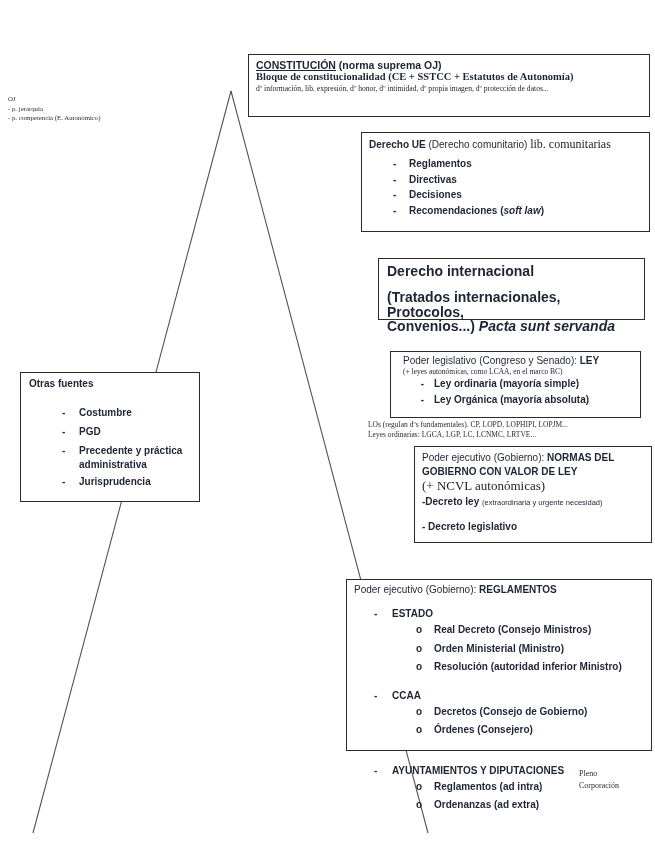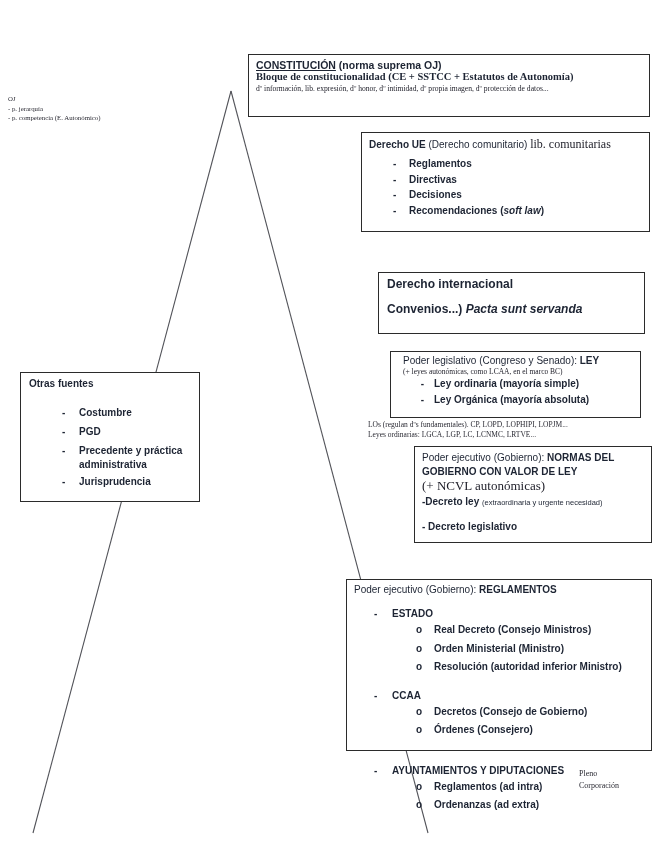--- a/index.html
+++ b/index.html
@@ -29,21 +29,21 @@
 
   
   #eu-box { left:361px; top:132px; width:289px; height:100px; padding:4px 7px; font-size:10px; }
   #eu-box .sub { font-size:12px; color:#23232d;text-align:right; }
   .li { display:flex; }
   #eu-box .list { margin-left:24px; margin-top:4px; }
   #eu-box .li { line-height:15.5px; font-weight:bold; }
   #eu-box .dash { width:16px; flex:0 0 16px; }
 
   
-  #intl-box { left:378px; top:272px; width:267px; height:62px; padding:4px 8px; font-size:12px; font-weight:bold; }
+  #intl-box { left:378px; top:258px; width:267px; height:62px; padding:4px 8px; font-size:14px; font-weight:bold; }
   #intl-box .t1 { margin-bottom:11px; }
   #intl-box .l { line-height:14.5px; }
 
   
   #ley-box { left:390px; top:351px; width:251px; height:67px; padding:3px 12px; font-size:10px; }
   #ley-box .sub { font-size:7.5px; margin-top:1px; color:#23232d; }
   #ley-box .list { margin-left:8px; }
   #ley-box .li { line-height:16px; font-weight:bold; }
   #ley-box .dash { width:23px; flex:0 0 23px; text-align:center; }
 
@@ -118,20 +118,21 @@
         </div>
       <div class="li">
           <span class="dash">-</span>
           <span><span>Recomendaciones (</span><span class="i">soft law</span><span>)</span></span>
         </div>
     </div>
   </div>
 
   <div id="intl-box" class="box">
     <div class="t1">Derecho internacional</div>
+    <div class="l">(Tratados internacionales, Protocolos,</div>
     <div class="l">
       <span>Convenios...) </span><span class="i">Pacta sunt servanda</span>
     </div>
   </div>
 
   <div id="ley-box" class="box">
     <div>
       <span>Poder legislativo (Congreso y Senado): </span><span class="b">LEY</span>
     </div>
     <div class="sub serif">(+ leyes autonómicas, como LCAA, en el marco BC)</div>

